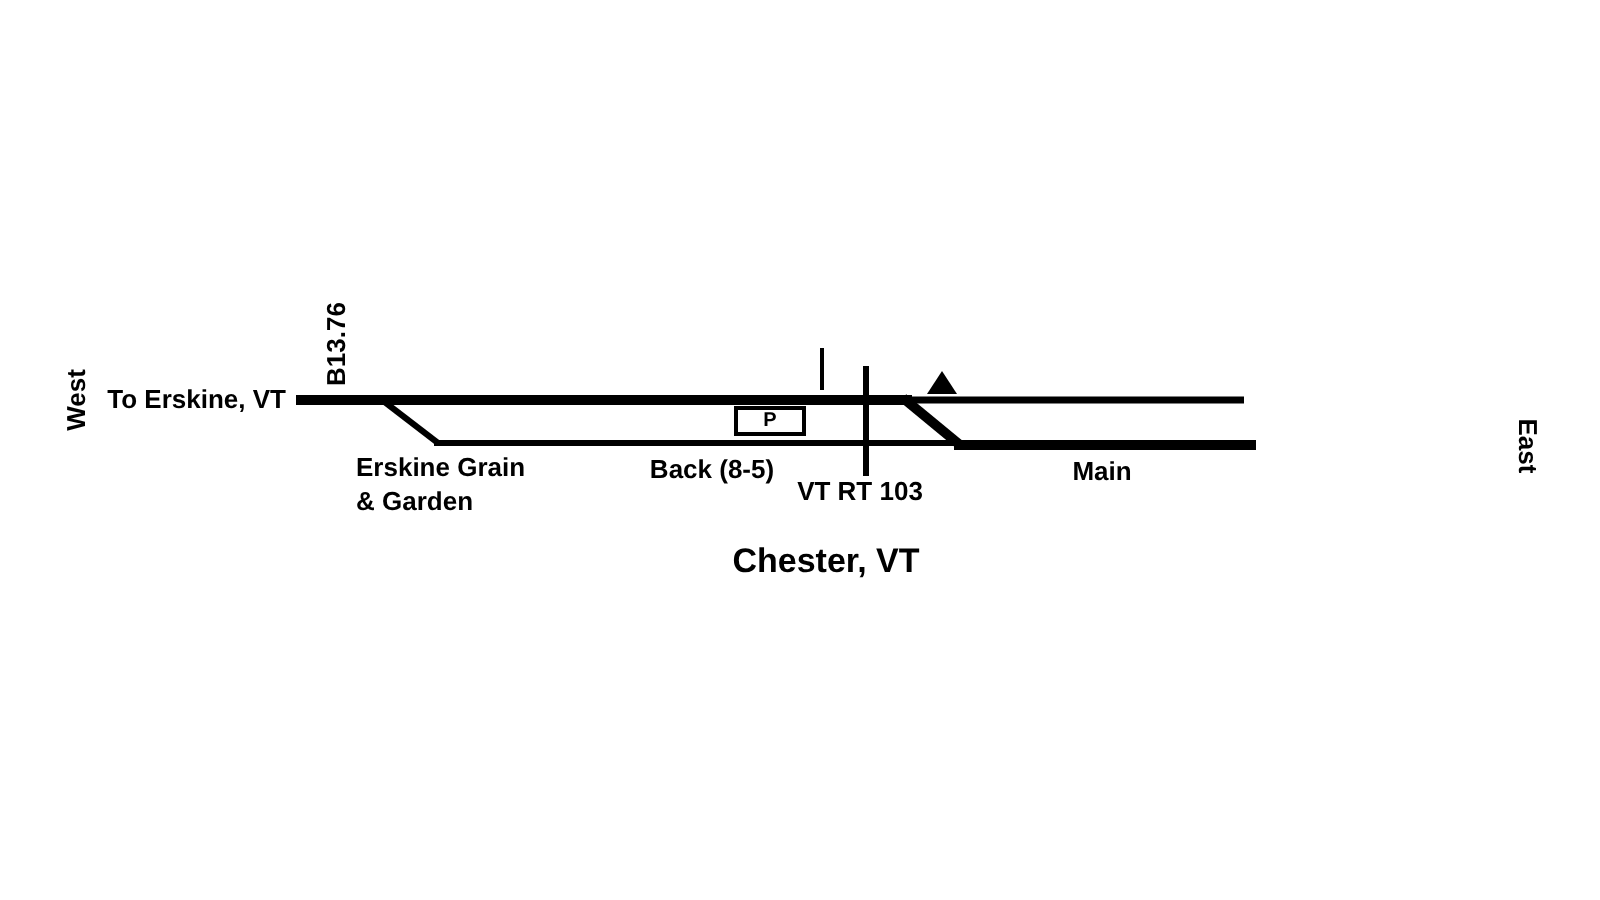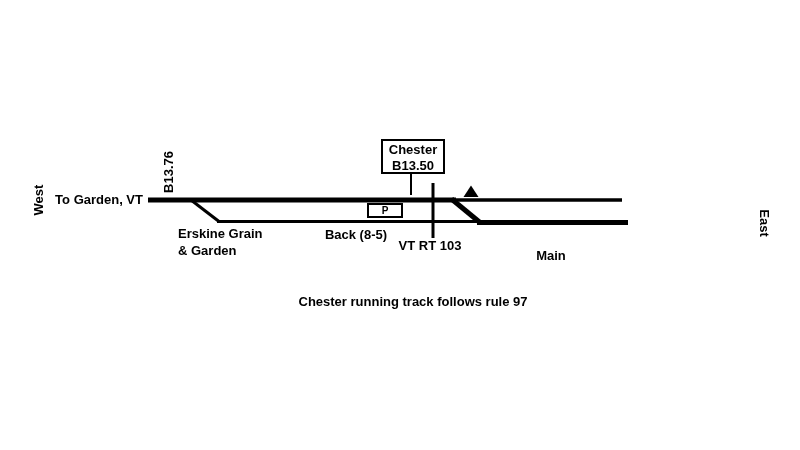--- a/index.html
+++ b/index.html
@@ -36,40 +36,36 @@
       <line x1="477" y1="222.5" x2="628" y2="222.5" stroke-width="5"></line>
       <line x1="456" y1="200" x2="622" y2="200" stroke-width="3.5"></line>
       <line x1="433" y1="183" x2="433" y2="238" stroke-width="3"></line>
       <line x1="411" y1="174" x2="411" y2="195" stroke-width="2"></line>
     </g>
     <polygon points="471,185.5 463.5,197 478.5,197" fill="#000000"></polygon>
   </svg>
 
   <div class="lbl rot-ccw" style="left:38px;top:200px;">West</div>
 
-  <div class="lbl" style="right:657px;top:192px;">To Garden, VT</div>
+  <div class="lbl" style="right:657px;top:192px;">To Erskine, VT</div>
 
   <div class="lbl rot-ccw" style="left:168px;top:172px;">B13.76</div>
 
-  <div class="sign-box station-box">
-    <div>Chester</div>
-    <div>B13.50</div>
-  </div>
 
   <div class="sign-box p-box">P</div>
 
   <div class="lbl lbl-pre" style="left:178px;top:225px;">Erskine Grain
 &amp; Garden</div>
 
   <div class="lbl center-x" style="left:356px;top:227px;">Back (8-5)</div>
 
   <div class="lbl center-x" style="left:430px;top:238px;text-align:center;">VT RT 103</div>
 
 
-  <div class="lbl center-x" style="left:551px;top:228px;margin-top:20px;">Main</div>
+  <div class="lbl center-x" style="left:551px;top:228px;">Main</div>
 
 
   <div class="lbl rot-cw" style="left:764px;top:223px;">East</div>
 
+  <div class="title center-x">Chester, VT</div>
 
-  <div class="subtitle center-x">Chester running track follows rule 97</div>
 
 </div>
 
 </body></html>

